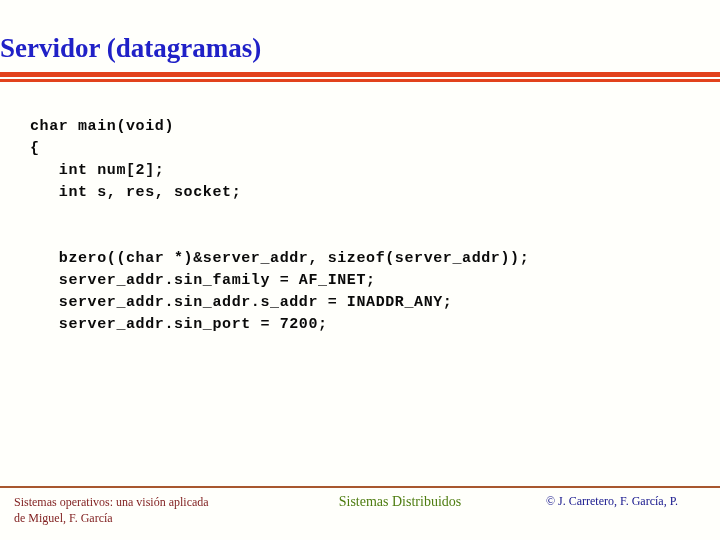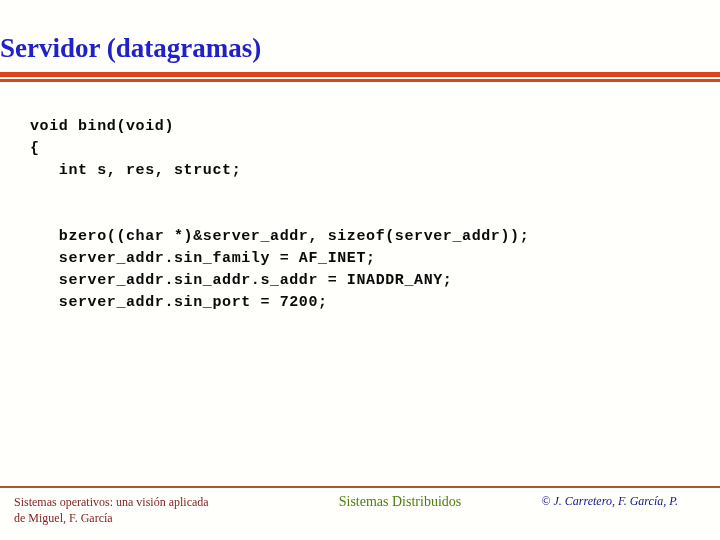--- a/index.html
+++ b/index.html
@@ -89,37 +89,37 @@
     color: #4d7c0f;
   }
   .footer-right {
     position: absolute;
     top: 494px;
     right: 42px;
     width: 300px;
     text-align: right;
     font-size: 12px;
     color: var(--footer-right, #14148c);
-    font-style: italic;
   }
 </style>
 </head>
 <body style="background: rgb(255, 255, 251);">
 
 <div class="slide">
 
   <div class="slide-title">Servidor (datagramas)</div>
 
   <div class="rule-thick"></div>
   <div class="rule-thin"></div>
 
   <div class="code-block">
-      <div class="code-line">void bind(void)</div>
+      <div class="code-line">char main(void)</div>
       <div class="code-line">{</div>
-      <div class="code-line">   int s, res, struct;</div>
+      <div class="code-line">   int num[2];</div>
+      <div class="code-line">   int s, res, socket;</div>
       <div class="code-line">&nbsp;</div>
       <div class="code-line">&nbsp;</div>
       <div class="code-line">   bzero((char *)&amp;server_addr, sizeof(server_addr));</div>
       <div class="code-line">   server_addr.sin_family = AF_INET;</div>
       <div class="code-line">   server_addr.sin_addr.s_addr = INADDR_ANY;</div>
       <div class="code-line">   server_addr.sin_port = 7200;</div>
       <div class="code-line">&nbsp;</div>
     </div>
 
   <div class="footer-rule"></div>

